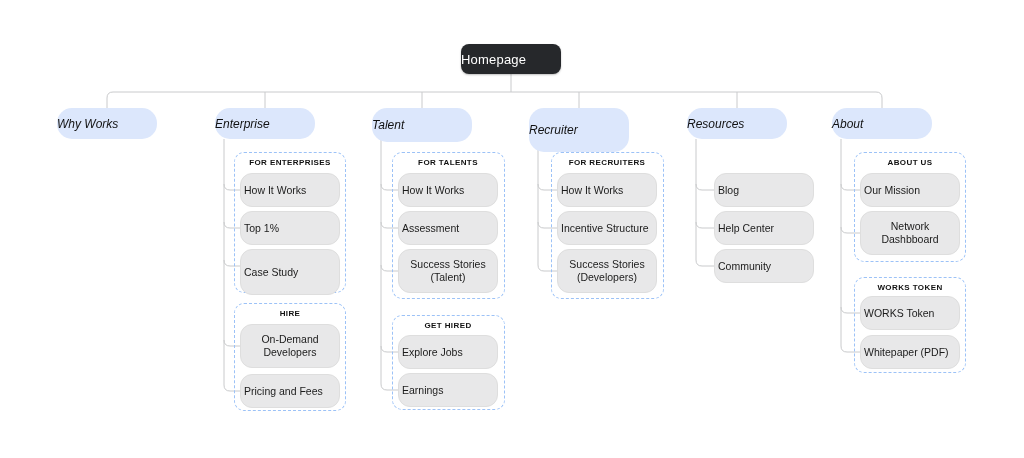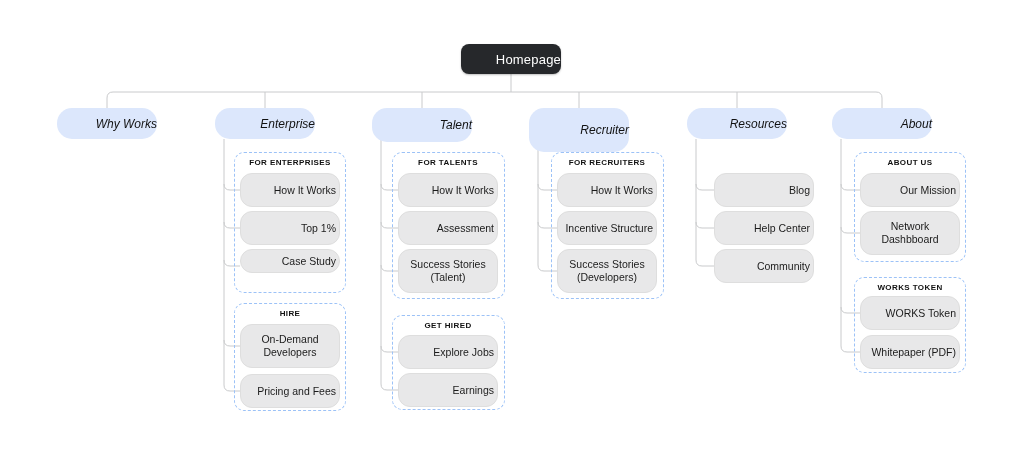--- a/index.html
+++ b/index.html
@@ -2,21 +2,21 @@
 <html><head>
 <meta charset="utf-8">
 <style>
   html,body{margin:0;padding:0;background:#ffffff;}
   .canvas{
     position:relative;width:1024px;height:458px;background:#ffffff;overflow:hidden;
     font-family:"Liberation Sans",sans-serif;color:#1b1b1b;
   }
   .connectors{position:absolute;left:0;top:0;width:1024px;height:458px;}
   .node{
-    position:absolute;display:flex;align-items:center;justify-content:flex-end;
+    position:absolute;display:flex;align-items:center;justify-content:flex-start;
     text-align:center;box-sizing:border-box;
   }
   .root-node{
     background:#26282b;color:#ffffff;border-radius:8px;
     font-size:13px;font-weight:500;letter-spacing:.2px;
     box-shadow:0 1px 2px rgba(0,0,0,.25);
   }
   .section-node{
     background:#dce7fc;border-radius:15px;font-size:12px;color:#111111;font-style:italic;
   }
@@ -99,21 +99,21 @@
   </div>
 
   <div class="group-frame" style="left:234px;top:152px;width:112px;height:141px"></div>
   <div class="group-title" style="left:234px;top:158px">FOR ENTERPRISES</div>
   <div class="node item-node" style="left:240px;top:173px;height:34px">
     <span>How It Works</span>
   </div>
   <div class="node item-node" style="left:240px;top:211px;height:34px">
     <span>Top 1%</span>
   </div>
-  <div class="node item-node" style="left:240px;top:249px;height:24px">
+  <div class="node item-node" style="left:240px;top:249px;height:46px">
     <span>Case Study</span>
   </div>
 
   <div class="group-frame" style="left:234px;top:303px;width:112px;height:108px"></div>
   <div class="group-title" style="left:234px;top:309px">HIRE</div>
   <div class="node item-node" style="left:240px;top:324px;height:44px">
     <span>On-Demand Developers</span>
   </div>
   <div class="node item-node" style="left:240px;top:374px;height:34px">
     <span>Pricing and Fees</span>

